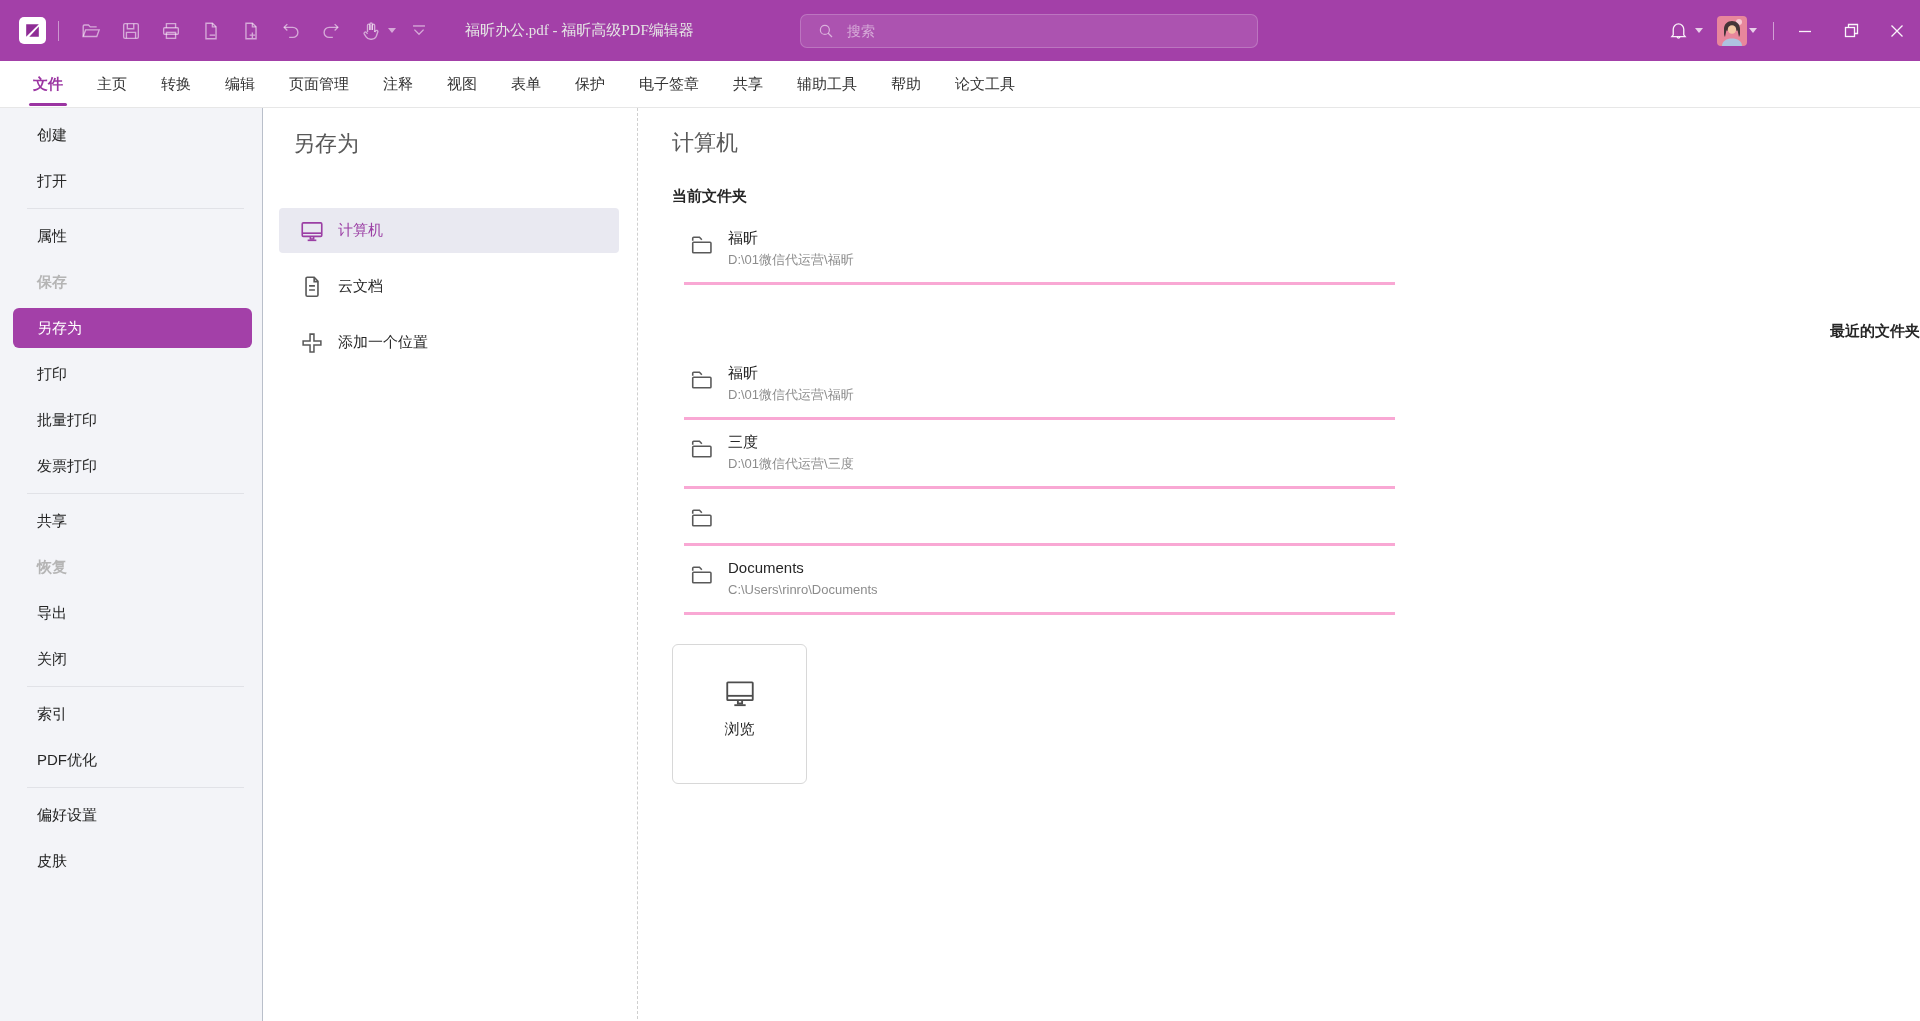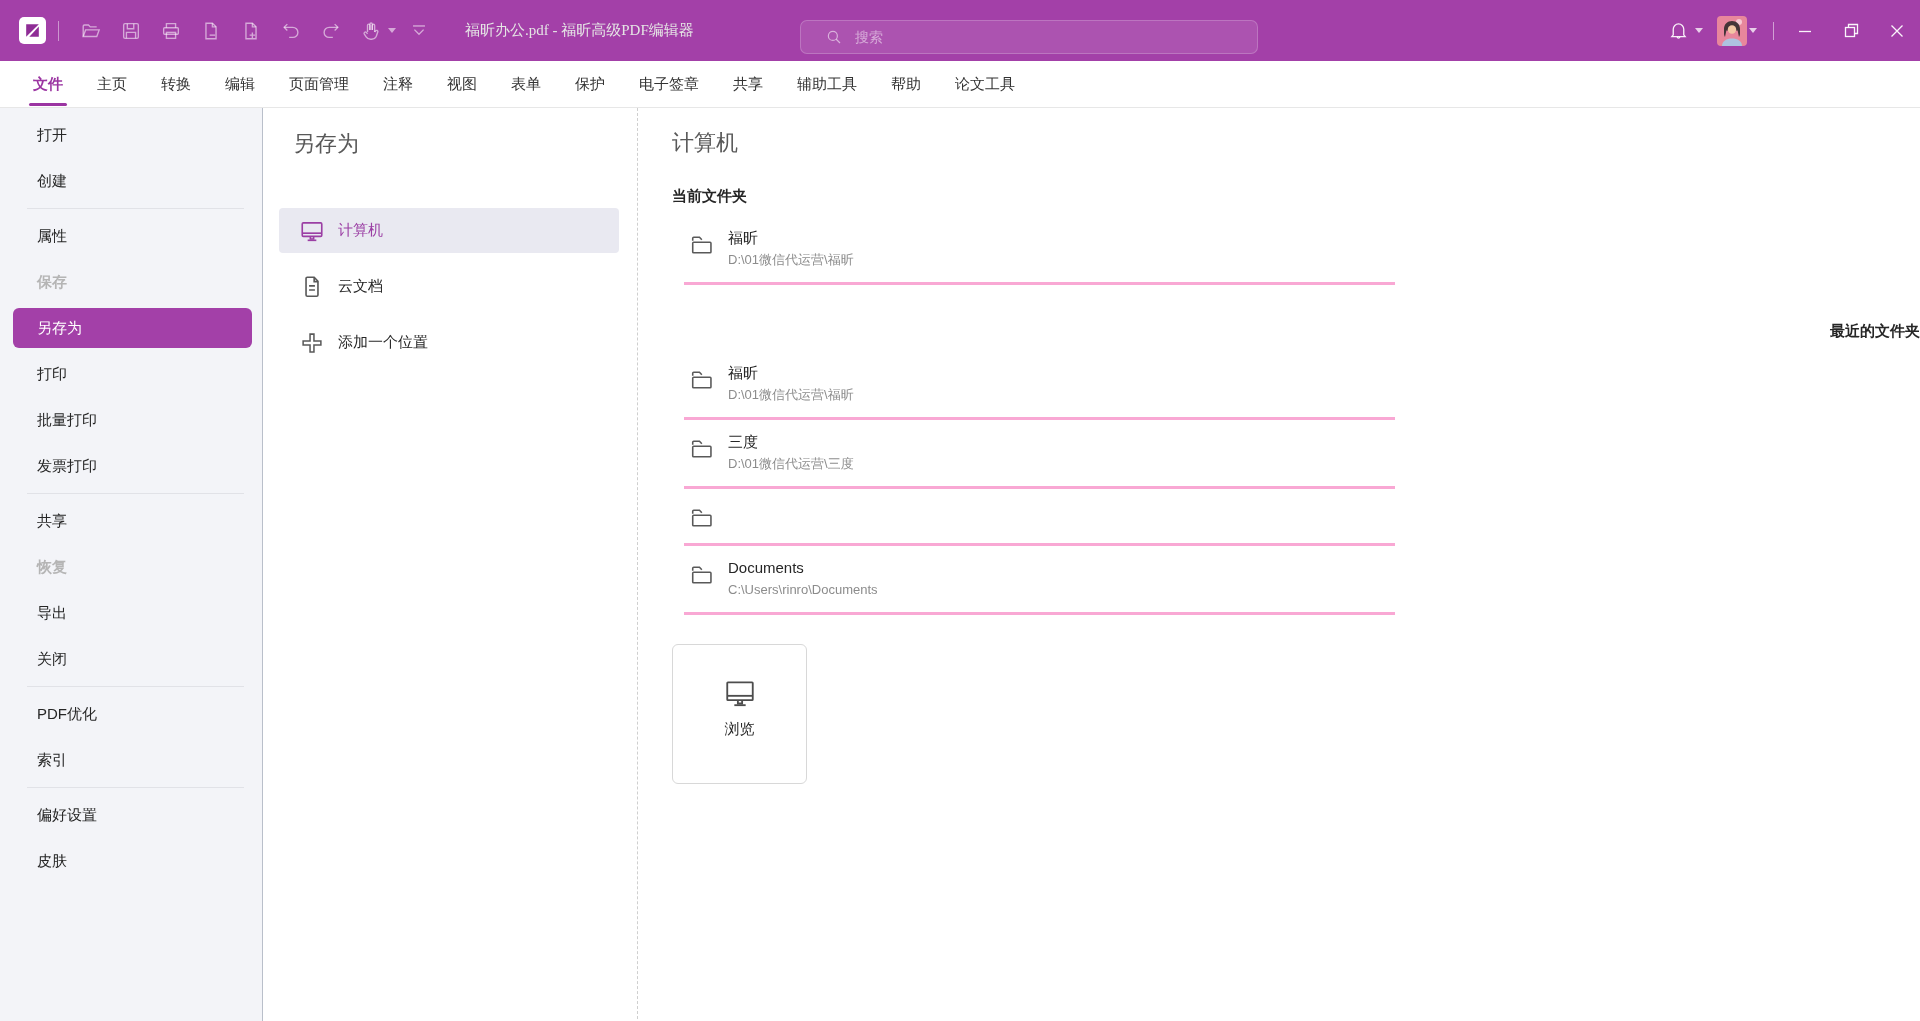--- a/index.html
+++ b/index.html
@@ -20,23 +20,23 @@
   .logo-box{ width:27px; height:27px; margin-left:19px; border-radius:5px;
     background:#ffffff; display:flex; align-items:center; justify-content:center; flex:0 0 auto;}
   .tb-sep{ width:1px; height:20px; background:rgba(255,255,255,.45); margin:0 12px; flex:0 0 auto;}
   .qa-row{ display:flex; align-items:center; }
   .qa-btn{ width:40px; height:40px; display:flex; align-items:center; justify-content:center;
     color:rgba(255,255,255,.55); border-radius:3px; cursor:default;}
   .qa-caret{ width:14px; height:40px; display:flex; align-items:center; justify-content:center;
     color:rgba(255,255,255,.55); margin-left:-6px;}
   .doc-title{ font-size:15px; color:#e5e5e5; margin-left:26px; white-space:nowrap;font-family:Liberation Serif, serif;}
   .search-box{
-    position:absolute; left:800px; top:20px; width:458px; height:34px;
+    position:absolute; left:800px; top:14px; width:458px; height:34px;
     background:rgba(255,255,255,.10); border:1px solid rgba(255,255,255,.20);
-    border-radius:7px; display:flex; align-items:center; padding:0 24px;
+    border-radius:7px; display:flex; align-items:center; padding:0 16px;
   }
   .search-box svg{ color:rgba(255,255,255,.55); flex:0 0 auto;}
   .search-box input{
     flex:1; background:transparent; border:none; outline:none; margin-left:10px;
     font-size:14px; color:#fff; font-family:inherit;
   }
   .search-box input::placeholder{ color:rgba(255,255,255,.5); }
   .tb-right{ position:absolute; right:0; top:0; height:61px; display:flex; align-items:center; }
   .tb-iconbtn{ height:40px; display:flex; align-items:center; justify-content:center;
     color:rgba(255,255,255,.92); padding:0 4px; cursor:default;}
@@ -245,37 +245,37 @@
   <div class="tab">电子签章</div>
   <div class="tab">共享</div>
   <div class="tab">辅助工具</div>
   <div class="tab">帮助</div>
   <div class="tab">论文工具</div>
 </div>
 
 <div class="backstage">
 
   <div class="sidebar">
+    <div class="side-item">创建</div>
     <div class="side-item">打开</div>
-    <div class="side-item">创建</div>
     <div class="side-div"></div>
     <div class="side-item">属性</div>
     <div class="side-item disabled">保存</div>
     <div class="side-item active">另存为</div>
     <div class="side-item">打印</div>
     <div class="side-item">批量打印</div>
     <div class="side-item">发票打印</div>
     <div class="side-div"></div>
     <div class="side-item">共享</div>
     <div class="side-item disabled">恢复</div>
     <div class="side-item">导出</div>
     <div class="side-item">关闭</div>
     <div class="side-div"></div>
+    <div class="side-item">索引</div>
     <div class="side-item">PDF优化</div>
-    <div class="side-item">索引</div>
     <div class="side-div"></div>
     <div class="side-item">偏好设置</div>
     <div class="side-item">皮肤</div>
   </div>
 
   <div class="midpanel">
     <h1 class="mid-title">另存为</h1>
 
     <div class="place selected">
       <svg class="p-icon" viewBox="0 0 24 24" fill="none" stroke="currentColor" stroke-width="1.5">

